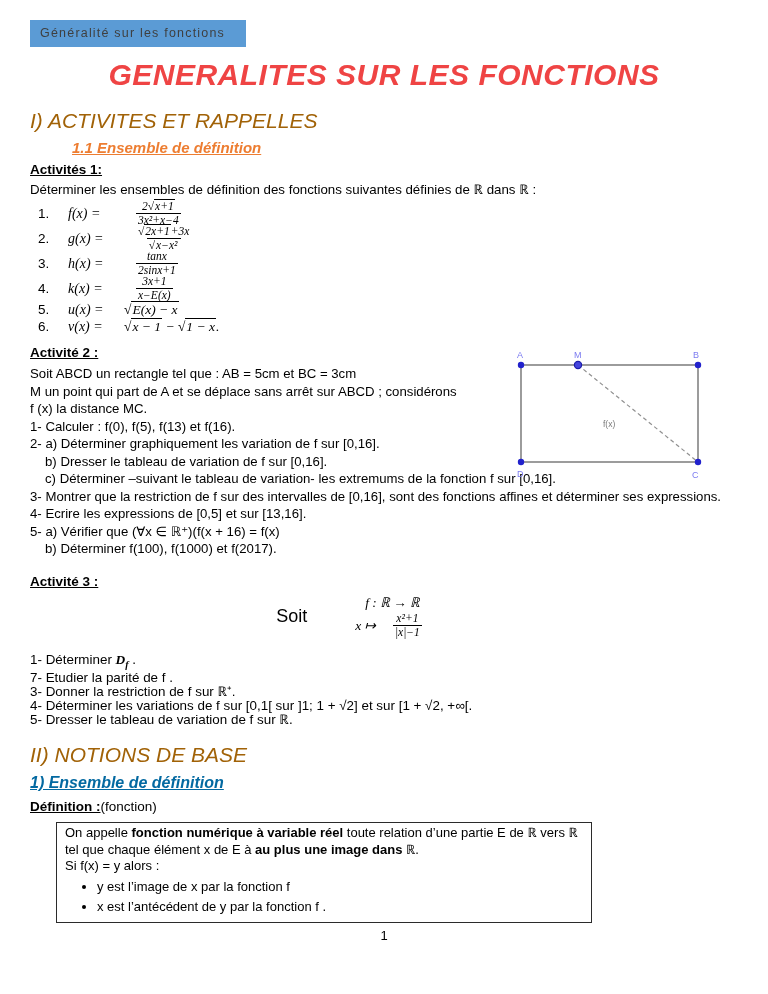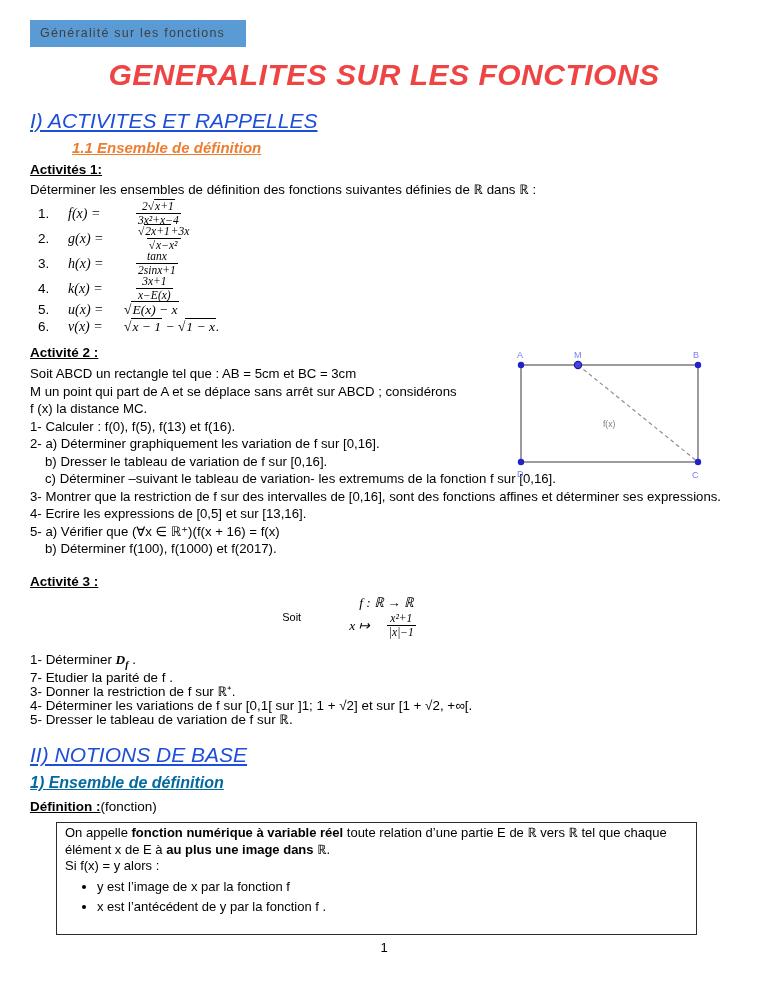--- a/index.html
+++ b/index.html
@@ -6,21 +6,21 @@
   body { margin:0; background:#ffffff; font-family:"Liberation Sans", sans-serif; color:#000; }
   .page { position:relative; width:768px; height:994px; background:#fff; overflow:hidden; }
 
   .tab { position:absolute; left:30px; top:20px; width:216px; height:27px; background:#5b9bd5;
          color:#3f3f3f; font-size:12.5px; line-height:27px; padding-left:10px; letter-spacing:1.2px; }
 
   .title { margin:56px 20px 0; text-align:center; font-size:30px; line-height:38px;
            font-weight:bold; font-style:italic; color:#ef4444; letter-spacing:0.5px; }
 
   .sec-red { margin:14px 0 0 30px; font-size:21px; line-height:26px; font-style:italic;
-             color:#1d4ed8; text-decoration:underline; font-weight:normal; }
+             color:#a16207; font-weight:normal; }
   .subsec  { margin:4px 0 0 72px; font-size:15px; line-height:19px; font-style:italic;
              color:#ed7d31; text-decoration:underline; font-weight:bold; }
   .actlabel { margin:4px 0 0 30px; font-size:13.5px; line-height:17px; font-weight:bold;
               text-decoration:underline; }
   .intro { margin:3px 0 0 30px; font-size:13.3px; line-height:17px; }
 
   .math { font-family:"Liberation Serif", serif; font-style:italic; }
   .funcs { margin-top:3px; }
   .fitem { display:flex; align-items:center; height:25px; margin-left:38px; font-size:13.5px; }
   .fitem.short { height:17px; }
@@ -35,37 +35,37 @@
 
   .a2lines { margin-top:4px; }
   .a2line { margin-left:30px; font-size:13.2px; line-height:17.5px; white-space:nowrap; }
   .a2line.ind { margin-left:45px; }
 
   .figure { position:absolute; left:505px; top:347px; width:212px; height:138px; }
   .figure svg text { font-family:"Liberation Sans", sans-serif; }
 
   .soit { display:flex; justify-content:center; align-items:center; gap:48px;
           margin-top:5px; padding-right:70px; height:44px; }
-  .soit-word { font-size:11px; }
+  .soit-word { font-size:18px; }
   .maps { display:flex; flex-direction:column; }
   .map-top { font-size:13.5px; padding-left:10px; line-height:18px; }
   .map-row { display:flex; align-items:center; gap:5px; font-size:13.5px; }
   .a3lines { margin-top:14px; }
   .a3line { margin-left:30px; font-size:13.4px; line-height:14px; }
   .dsym { font-family:"Liberation Serif", serif; font-style:italic; font-weight:bold; }
   .dsym sub { font-size:10px; }
 
   .sec2 { margin:14px 0 0 30px; font-size:21px; line-height:27px; }
   .sub2 { margin:5px 0 0 30px; font-size:16px; line-height:20px; font-style:italic; font-weight:bold;
           color:#0369a1; text-decoration:underline; }
   .defline { margin:5px 0 0 30px; font-size:13.5px; line-height:17px; }
   .defline .dlab { font-weight:bold; text-decoration:underline; }
 
-  .defbox { border:1.6px solid #2b2b2b; margin:7px 0 0 56px; width:641px;
-            padding:2px 8px 19px; font-size:13px; line-height:16.5px; }
+  .defbox { border:1.6px solid #2b2b2b; margin:7px 0 0 56px; width:536px;
+            padding:2px 8px 7px; font-size:13px; line-height:16.5px; }
   .defbox ul { margin:2px 0 0 32px; padding:0; }
   .defbox li { margin-top:3px; line-height:17px; }
 
   .pagenum { margin-top:5px; text-align:center; font-size:13px; }
 </style>
 </head>
 <body>
 
 <div class="page">
 

